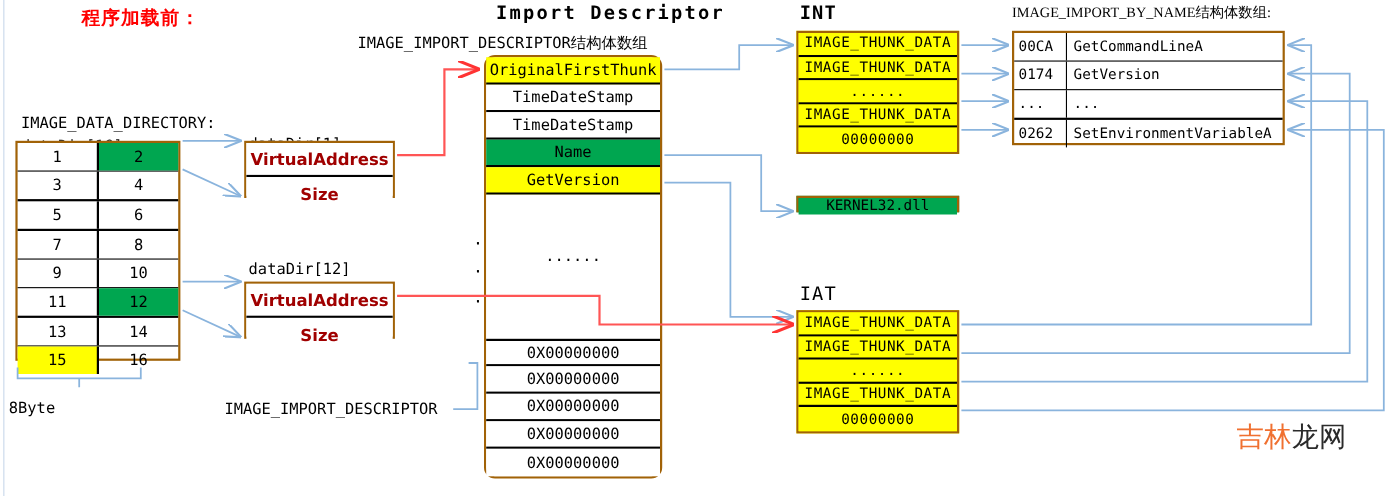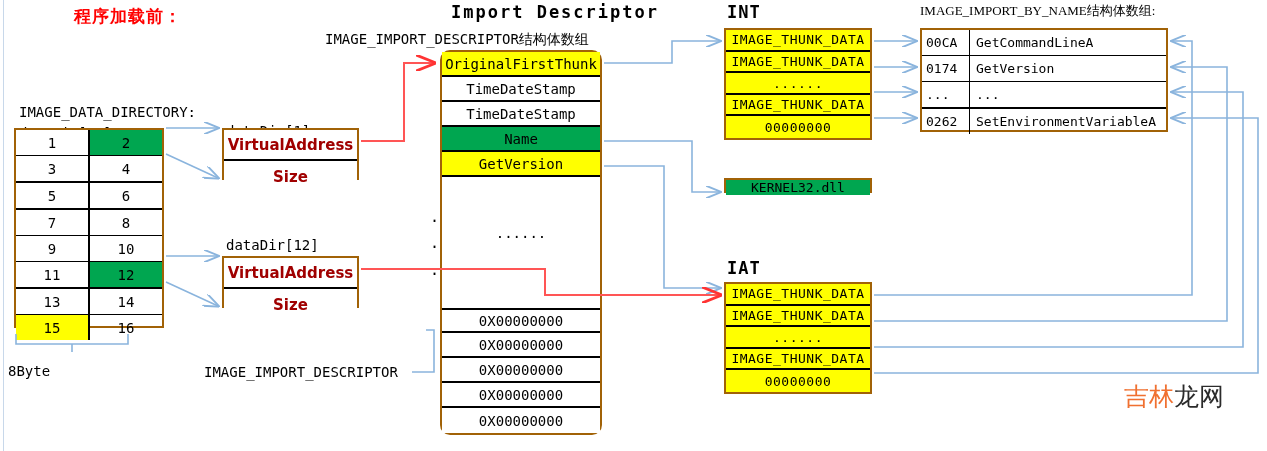--- a/index.html
+++ b/index.html
@@ -19,21 +19,21 @@
             font-weight:bold;font-size:17px;color:#ff0000;letter-spacing:1px;}
   #title-import{left:451px;top:2px;font-size:17px;font-weight:bold;letter-spacing:2px;}
   #lbl-idd{left:19px;top:104px;font-size:14px;}
   #lbl-datadir16{left:19px;top:125px;font-size:14px;}
   #lbl-datadir1{left:226px;top:123px;font-size:14px;}
   #lbl-datadir12{left:226px;top:237px;font-size:14px;}
   #lbl-8byte{left:8px;top:363px;font-size:14px;}
   #lbl-iid-arr{left:325px;top:31px;font-size:14px;}
   #lbl-iid{left:204px;top:364px;font-size:14px;}
   #lbl-int{left:727px;top:2px;font-size:17px;font-weight:bold;letter-spacing:1px;}
-  #lbl-iat{left:727px;top:258px;font-size:17px;font-weight:bold;letter-spacing:1px;}
+  #lbl-iat{left:727px;top:258px;font-size:17px;font-weight:normal;letter-spacing:1px;}
   #lbl-ibn{left:920px;top:2px;font-size:13px;font-family:Liberation Serif, serif;}
 
   
   .box{position:absolute;box-sizing:border-box;border:2px solid #a16207;background:#fff;}
   .row{position:relative;box-sizing:border-box;display:flex;align-items:center;
        justify-content:center;border-bottom:1px solid #000;background:#fff;
        font-family:"DejaVu Sans Mono","Liberation Mono",monospace;}
   .row:last-child{border-bottom:none;}
   .yellow{background:#ffff00;}
   .green{background:#00a650;}

